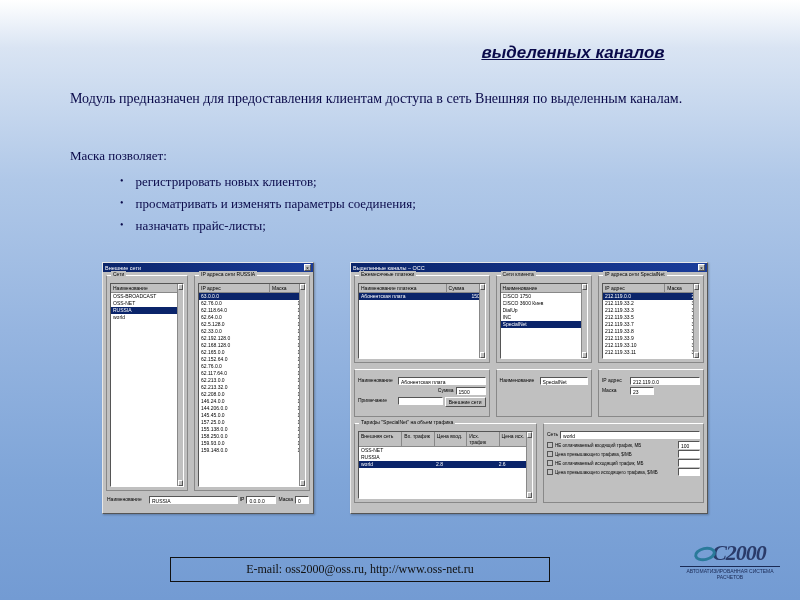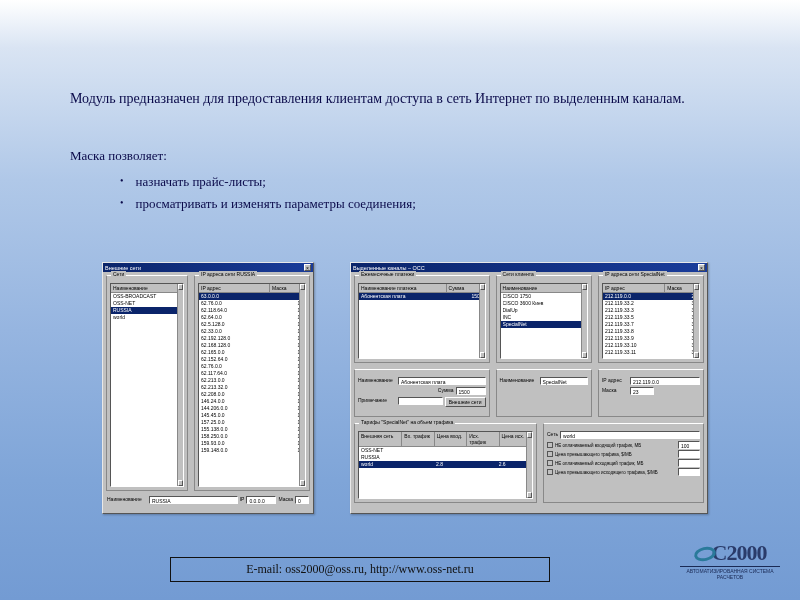--- a/index.html
+++ b/index.html
@@ -148,20 +148,21 @@
 
   
   .logo {
     position: absolute;
     bottom: 10px; right: 20px;
     width: 100px; height: 50px;
     text-align: center;
   }
   .logo .mark {
     font-family: Georgia, serif;
+    font-style: italic;
     font-weight: bold;
     font-size: 22px;
     color: #2a3b6a;
     letter-spacing: -1px;
   }
   .logo .mark .ell {
     display: inline-block;
     width: 22px; height: 14px;
     border: 3px solid #2a7a9a;
     border-radius: 50%;
@@ -175,28 +176,30 @@
     font-family: Arial, sans-serif;
     border-top: 1px solid #1a2a55;
     padding-top: 1px;
   }
 </style>
 </head>
 <body>
 
 <div class="title">
   <br>
+  <span>выделенных каналов</span>
 </div>
 
-<div class="desc">Модуль предназначен для предоставления клиентам доступа в сеть Интернет по выделенным каналам.</div>
+<div class="desc">Модуль предназначен для предоставления клиентам доступа в сеть Внешняя по выделенным каналам.</div>
 
 <div class="allows">Маска позволяет:</div>
 <ul class="features">
+  <li>регистрировать новых клиентов;</li>
+  <li>просматривать и изменять параметры соединения;</li>
   <li>назначать прайс-листы;</li>
-  <li>просматривать и изменять параметры соединения;</li>
 </ul>
 
 <div class="win" style="left:102px; top:262px; width:212px; height:252px;">
   <div class="titlebar">
     <span>Внешние сети</span>
     <span class="xbtn">×</span>
   </div>
   <div style="display:flex; height:calc(100% - 28px);">
 
     <div class="group" style="flex:0 0 82px; position:relative;">

